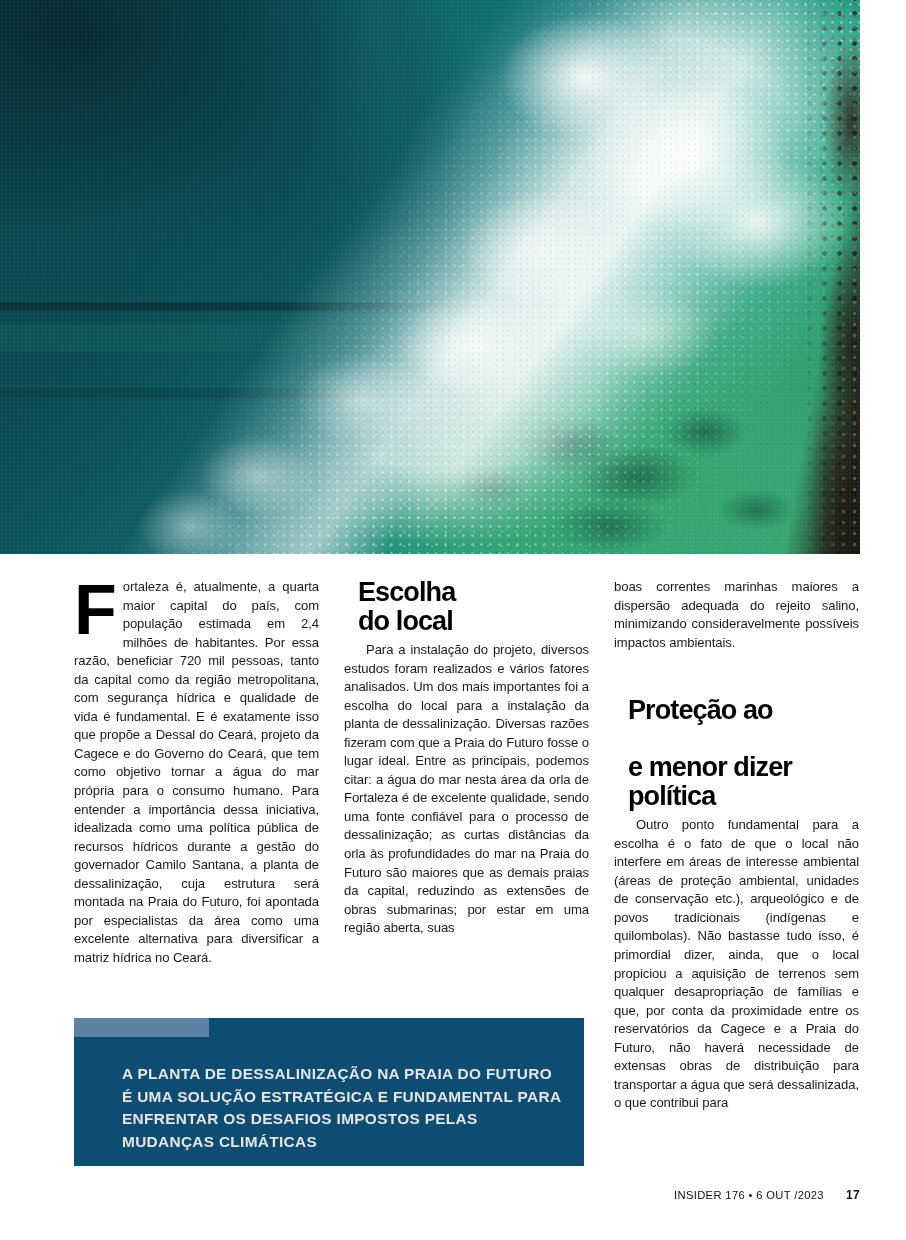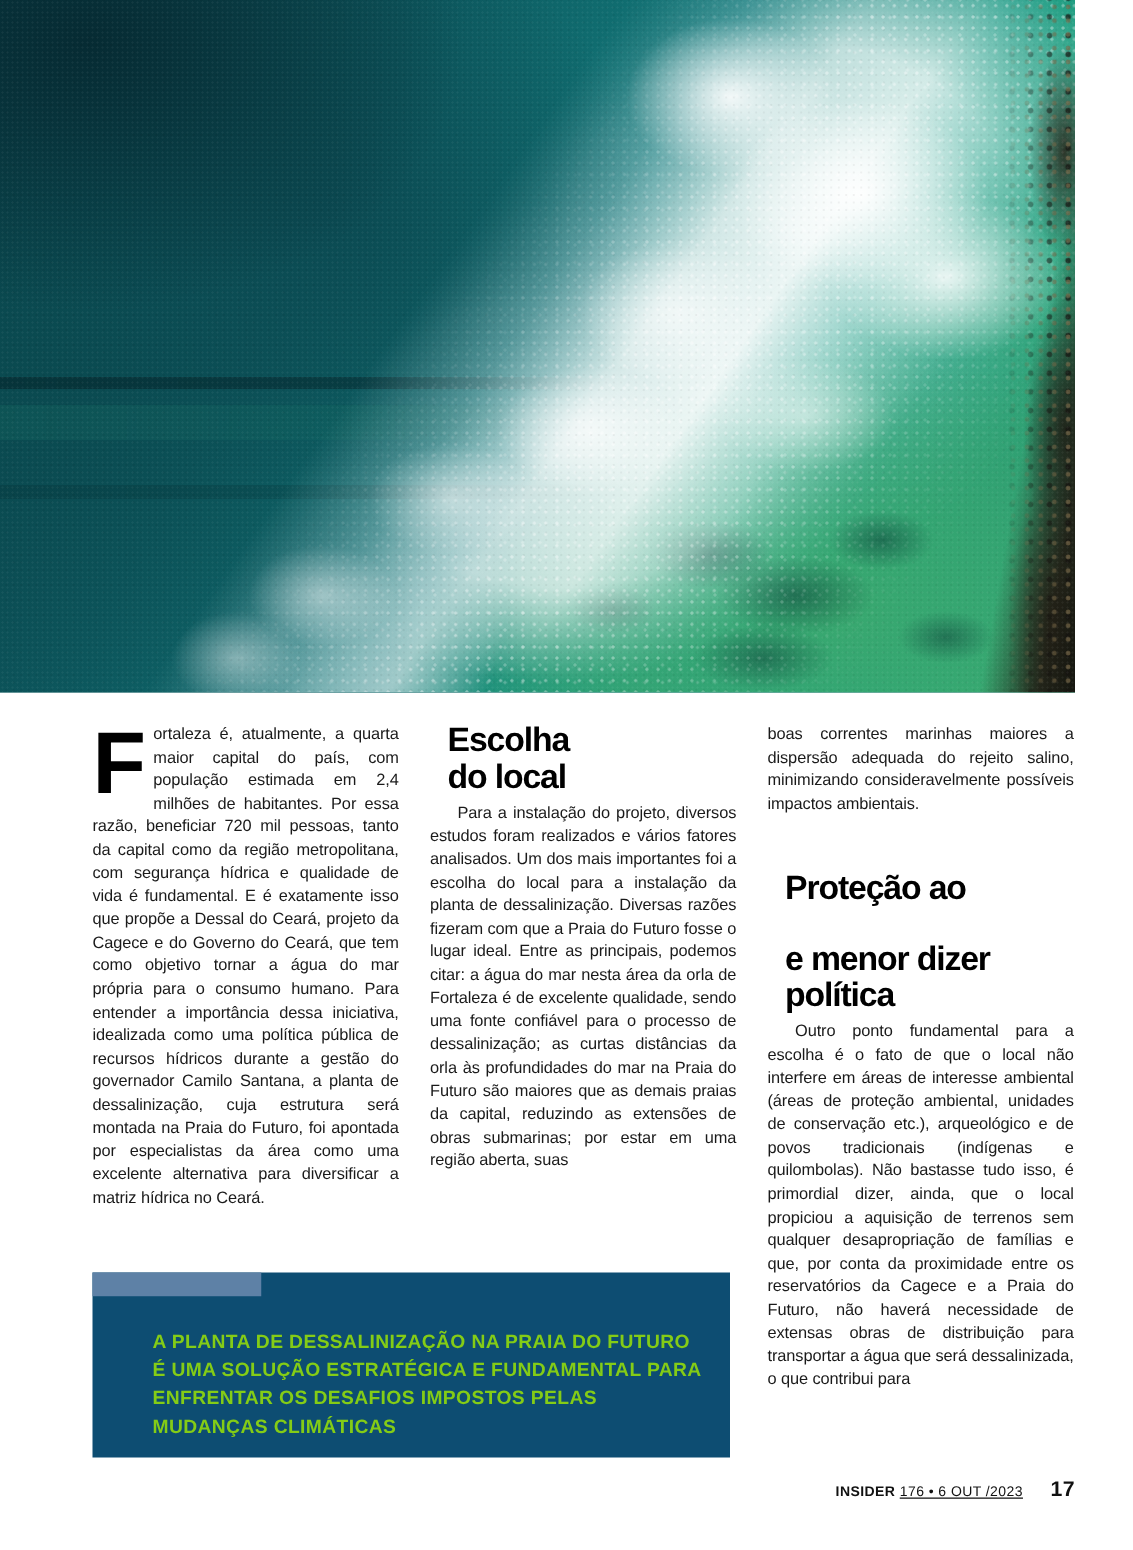--- a/index.html
+++ b/index.html
@@ -196,42 +196,42 @@
     width: 135px;
     height: 19px;
     background: #5e81a6;
   }
   #pull-quote-text {
     position: absolute;
     left: 48px;
     top: 45px;
     right: 20px;
     margin: 0;
-    color: #84cc16;
+    color: #e5e5e5;
     font-size: 15.4px;
     line-height: 22.6px;
     font-weight: 700;
     letter-spacing: 0.32px;
   }
 
   
   #footer {
     position: absolute;
     right: 46px;
     bottom: 38px;
     display: flex;
     align-items: baseline;
     gap: 22px;
     font-size: 11.2px;
     letter-spacing: 0.35px;
     color: #111;
   }
-  #footer-brand { font-weight: 700; }
-  #footer-issue { font-weight: 400; text-decoration: underline; }
-  #footer-page { font-weight: 800; font-size: 17px; }
+  #footer-brand { font-weight: 400; }
+  #footer-issue { font-weight: 400; }
+  #footer-page { font-weight: 800; font-size: 12px; }
 </style>
 </head>
 <body>
 
 <div id="hero-photo">
   <div class="photo-layer water-deep"></div>
   <div class="photo-layer water-shallow"></div>
   <div class="photo-layer seagrass"></div>
   <div class="photo-layer reef-lines"></div>
   <div class="photo-layer foam-band"></div>

